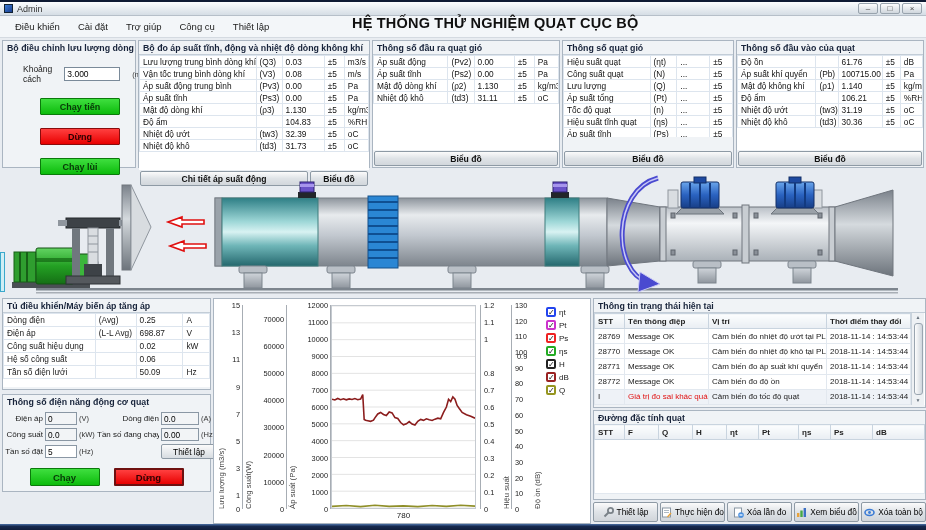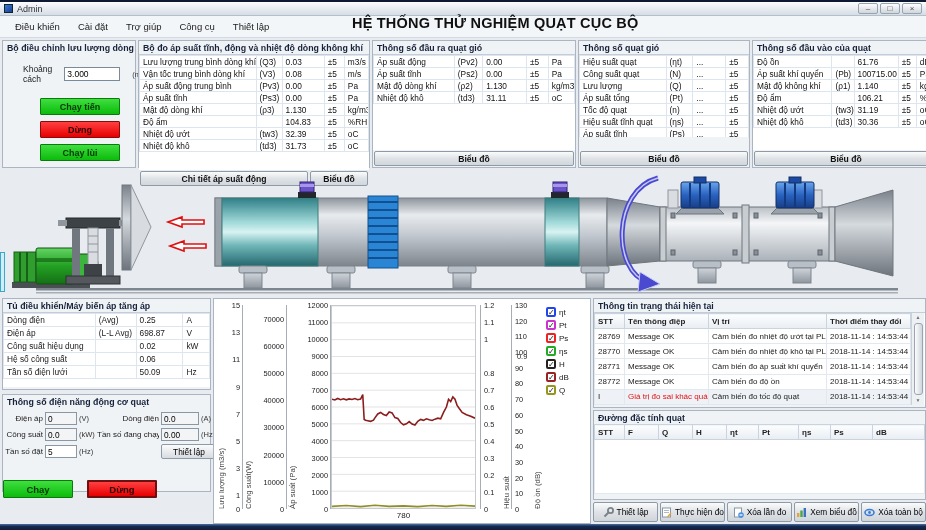--- a/index.html
+++ b/index.html
@@ -26,46 +26,46 @@
   table{border-collapse:collapse;table-layout:fixed;width:100%;}
   .mtable td{border:1px solid #dde5ee;height:12px;font-size:8.3px;padding:0 3px;white-space:nowrap;overflow:hidden;color:#111;}
   .pfoot{display:flex;gap:2px;padding:1px;}
   .px-btn{height:15px;background:linear-gradient(#fbfbfb,#dfe3e7 50%,#d2d7dc);border:1px solid #8e9aa5;border-radius:2px;font-weight:bold;font-size:8.6px;font-family:"Liberation Sans",sans-serif;color:#111;white-space:nowrap;overflow:hidden;}
   .grow{flex:1;}
   .w56{width:58px;}
 
   .toprow{position:absolute;left:2px;top:40px;display:flex;gap:2px;}
   .panel-flow{width:134px;height:128px;}
   .panel1{width:232px;height:128px;}
-  .panel2{width:204px;height:128px;}
+  .panel2{width:188px;height:128px;}
   .panel3{width:172px;height:128px;}
   .panel4{width:188px;height:128px;}
 
   .flow-row{display:flex;align-items:center;gap:12px;margin:10px 4px 0 20px;}
   .flow-row label{font-size:8.5px;}
   .tin{border:1px solid #7a8a99;background:#fff;font-size:8.5px;font-family:"Liberation Sans",sans-serif;padding:1px 2px;height:14px;}
   .flow-in{width:56px;}
-  .flow-btns{display:flex;flex-direction:column;align-items:center;margin-top:14px;gap:6px;padding-left:22px;}
+  .flow-btns{display:flex;flex-direction:column;align-items:center;margin-top:14px;gap:13px;padding-left:22px;}
   .btn-green{width:80px;height:17px;background:linear-gradient(#3fdf3f,#0cbb0c);border:1px solid #0a7a0a;font-weight:bold;font-size:9px;color:#073807;border-radius:1px;font-family:"Liberation Sans",sans-serif;}
   .btn-red{width:80px;height:17px;background:linear-gradient(#ff4040,#e80000);border:1px solid #8a0b0b;font-weight:bold;font-size:9px;color:#2d0000;border-radius:1px;font-family:"Liberation Sans",sans-serif;}
 
   .diagram{position:absolute;left:0;top:168px;width:926px;height:128px;}
 
   .bottomrow{position:absolute;left:2px;top:298px;display:flex;gap:2px;height:226px;}
   .colleft{width:209px;display:flex;flex-direction:column;gap:4px;}
   .cabinet{height:92px;}
   .cab-td td{border:1px solid #dde5ee;height:13px;font-size:8.3px;padding:0 3px;white-space:nowrap;overflow:hidden;}
   .motorbox{height:98px;}
   .mgrid{display:grid;grid-template-columns:38px 32px 16px 62px 38px 16px;gap:3px 2px;align-items:center;padding:4px 2px 0 2px;}
   .mlabel{font-size:8px;text-align:right;white-space:nowrap;overflow:hidden;}
   .munit{font-size:7.5px;color:#333;}
   .min{width:100%;height:13px;border:1px solid #8a97a4;background:#f2f4f6;font-size:8.3px;padding:0 2px;font-family:"Liberation Sans",sans-serif;}
   .min.white{background:#fff;}
   .setup-btn{grid-column:5/7;height:15px;background:linear-gradient(#fbfbfb,#d7dce1);border:1px solid #8e9aa5;font-size:8.3px;font-family:"Liberation Sans",sans-serif;border-radius:2px;}
-  .runstop{display:flex;gap:14px;margin-top:21px;}
+  .runstop{display:flex;justify-content:center;gap:14px;margin-top:9px;}
   .runstop .btn-green,.runstop .btn-red{width:70px;height:18px;font-size:9.5px;}
   .runstop .btn-red{border:2px solid #6e1010;}
   .plcbar{height:28px;display:flex;align-items:center;justify-content:center;gap:8px;background:#eef1f5;border:1px solid #c3ccd5;}
   .plclabel{font-weight:bold;font-size:11px;color:#101826;}
   .runbadge{background:linear-gradient(#4bee4b,#0ed20e);border:1px solid #3c4a3c;font-weight:bold;font-size:9.5px;padding:3px 10px;color:#062;}
 
   .chartbox{width:378px;background:#fff;border:1px solid #aab5c1;display:flex;padding:0 2px;}
   .axis{display:flex;padding:6px 0 14px;}
   .vtext{writing-mode:vertical-rl;transform:rotate(180deg);font-size:7.8px;color:#444;display:flex;align-items:center;width:10px;text-align:center;}
   .ticks{position:relative;border-right:1px solid #a7adb4;}

